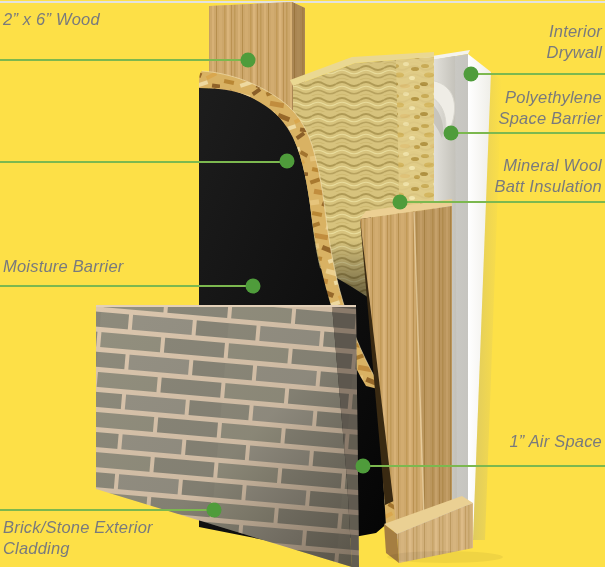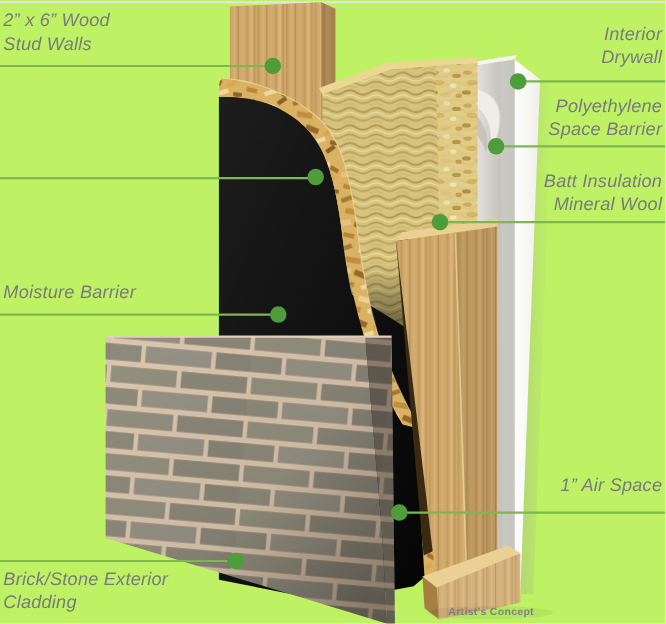--- a/index.html
+++ b/index.html
@@ -1,17 +1,17 @@
 <!DOCTYPE html>
 <html><head>
 <meta charset="utf-8">
 <style>
   html,body{margin:0;padding:0;background:#fff;}
   #stage{
-    position:relative;width:605px;height:567px;overflow:hidden;background:#bef264;
+    position:relative;width:605px;height:567px;overflow:hidden;background:#fde047;
     font-family:"Liberation Sans",sans-serif;
   }
   #art,#leader-layer{position:absolute;left:0;top:0;}
   #leader-layer{z-index:5;}
   .label{
     position:absolute;z-index:10;
     font:italic 400 16.5px/21px "Liberation Sans",sans-serif;
     color:#797a7d;letter-spacing:.2px;white-space:nowrap;
   }
   .label span{display:block;}
@@ -209,41 +209,39 @@
       <line x1="451" x2="605" y1="133" y2="133" stroke="#7cb84f" stroke-width="2"></line>
       <circle cx="451" cy="133" r="7.5" fill="#4f9c3b"></circle>
       <line x1="400" x2="605" y1="202" y2="202" stroke="#7cb84f" stroke-width="2"></line>
       <circle cx="400" cy="202" r="7.5" fill="#4f9c3b"></circle>
       <line x1="363" x2="605" y1="466" y2="466" stroke="#7cb84f" stroke-width="2"></line>
       <circle cx="363" cy="466" r="7.5" fill="#4f9c3b"></circle>
     </svg>
 
   <div class="label" id="lb-stud">
     <span>2” x 6” Wood</span>
-    <span>Stud Walls</span>
   </div>
   <div class="label" id="lb-moisture">
     <span>Moisture Barrier</span>
 
   </div>
   <div class="label right" id="lb-drywall">
     <span>Interior</span>
     <span>Drywall</span>
   </div>
   <div class="label" id="lb-cladding">
     <span>Brick/Stone Exterior</span>
     <span>Cladding</span>
   </div>
   <div class="label right" id="lb-poly">
     <span>Polyethylene</span>
     <span>Space Barrier</span>
   </div>
   <div class="label right" id="lb-wool">
+    <span>Mineral Wool</span>
     <span>Batt Insulation</span>
-    <span>Mineral Wool</span>
   </div>
   <div class="label right" id="lb-air">
     <span>1” Air Space</span>
 
   </div>
 
-  <div id="cap">Artist’s Concept</div>
 </div>
 
 </body></html>

